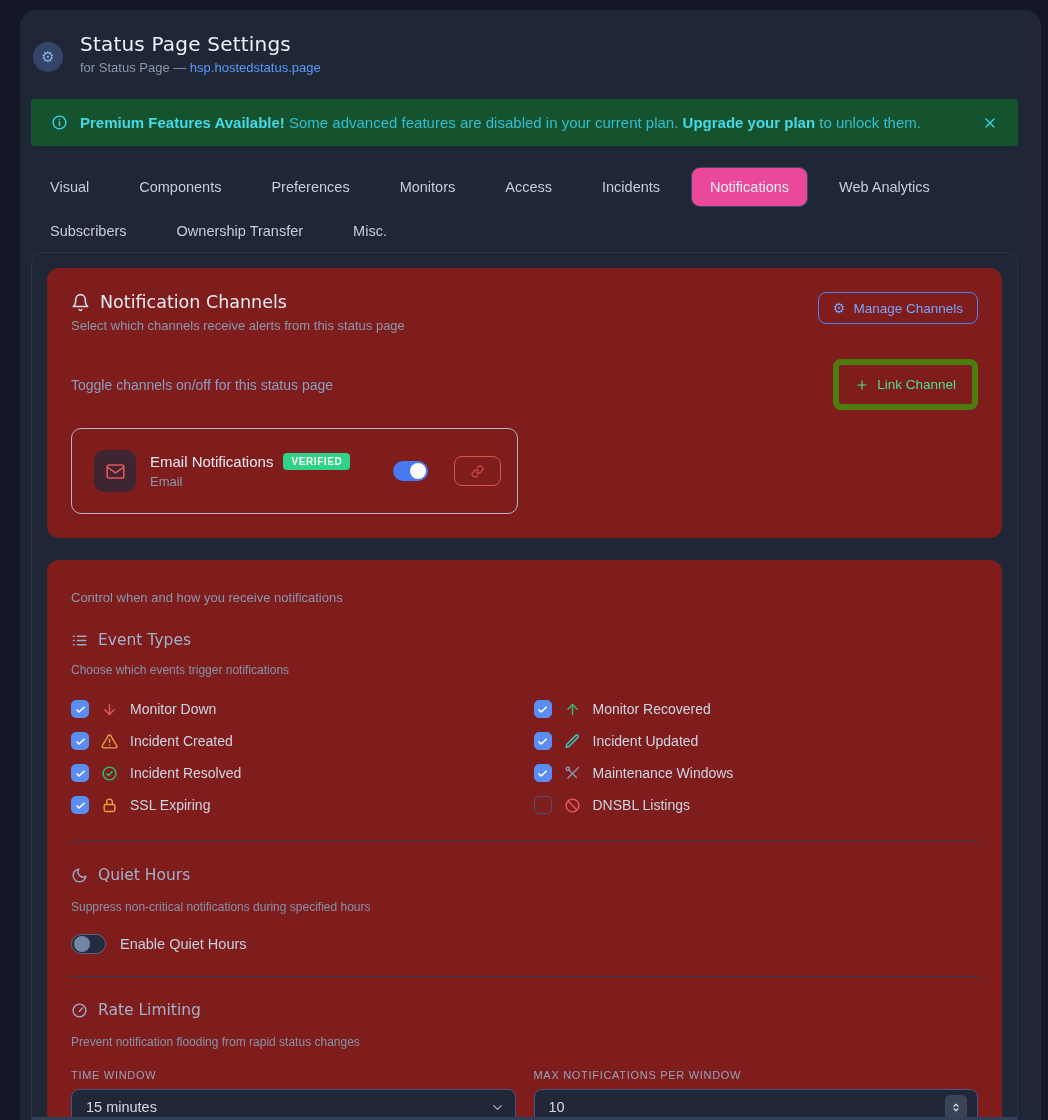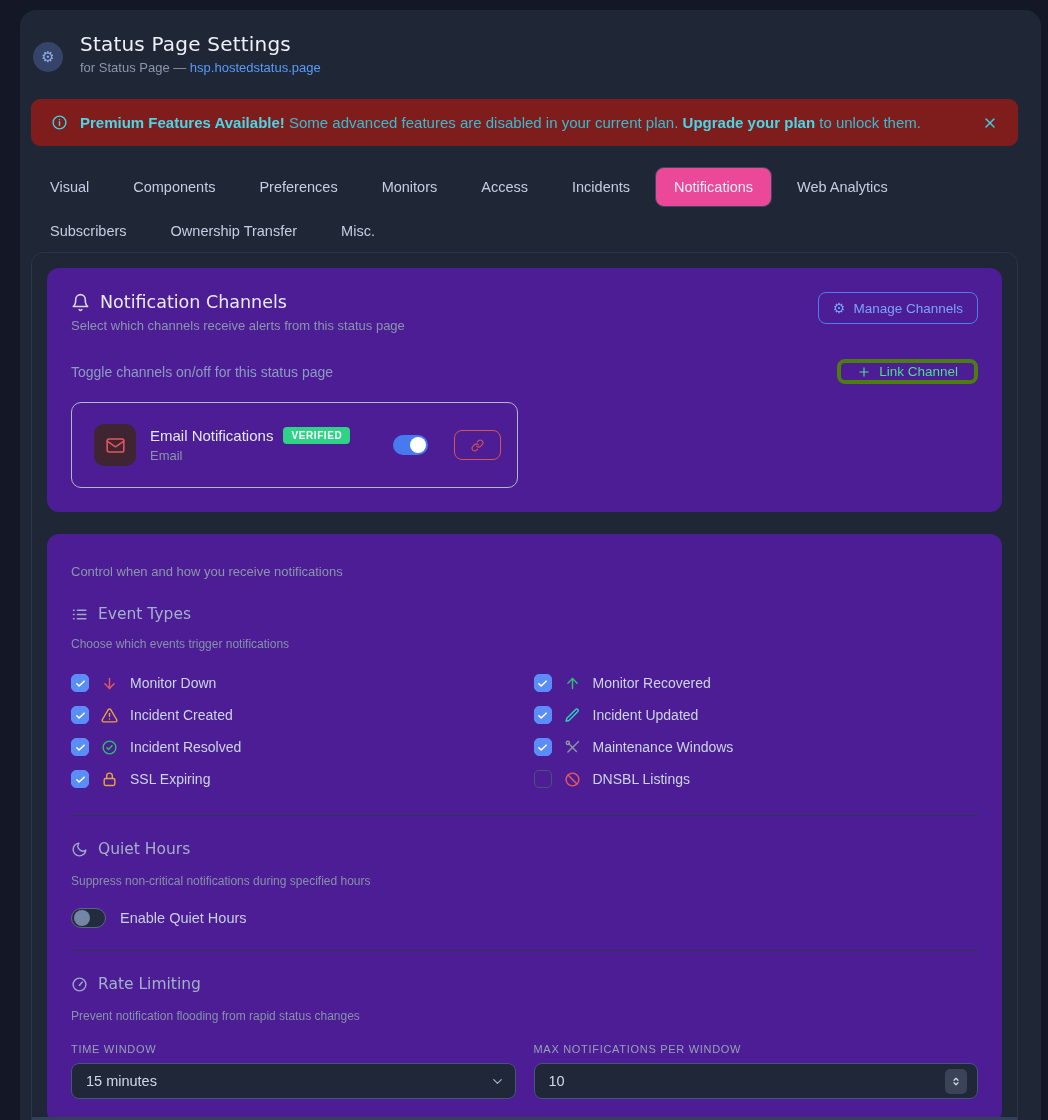--- a/index.html
+++ b/index.html
@@ -33,60 +33,60 @@
   .page-title {
     font-family: "DejaVu Sans", sans-serif;
     font-size: 20px; font-weight: 500; color: #edf1f8; letter-spacing: 0.2px;
   }
   .page-subtitle { margin-top: 4px; font-size: 13px; color: #8removed; }
   .page-subtitle { color: #8b96ab; text-align: right; }
   .page-subtitle a { color: #5b9bf8; text-decoration: none; }
 
   
   .banner {
-    margin-top: 24px; height: 47px; border-radius: 9px;
-    background: #7f1d1d;
+    margin-top: 24px; height: 47px; border-radius: 3px;
+    background: #14532d;
     display: flex; align-items: center; gap: 12px;
     padding: 0 20px; font-size: 15px; color: #35bed2;
   }
   .banner .info-ic { width: 17px; height: 17px; color: #3ad2e4; flex: none; }
   .banner b { color: #46d8e8; font-weight: 700; }
   .banner .bn-link { color: #46d8e8; font-weight: 700; cursor: pointer; }
   .banner .bn-close { margin-left: auto; width: 16px; height: 16px; color: #3ad2e4; cursor: pointer; flex: none; }
 
   
-  .tabs { margin-top: 21px; display: flex; flex-wrap: wrap; gap: 4px 6px; }
+  .tabs { margin-top: 21px; display: flex; flex-wrap: wrap; gap: 4px 12px; }
   .tab {
     background: transparent; border: 1px solid transparent;
     color: #c4cee0; font-size: 14.5px; font-family: inherit;
     padding: 10px 18px; border-radius: 9px; cursor: pointer; line-height: 18px;
   }
   .tab.active { background: #ec4899; border-color: #3c4763; color: #e9edf5; }
 
   
   .container {
     margin-top: 1px; border: 1px solid #2b3449; border-radius: 12px;
     padding: 15px; height: 880px;
   }
-  .card { background: #4c1d95; border-radius: 12px; padding: 24px; }
+  .card { background: #7f1d1d; border-radius: 12px; padding: 24px; }
   .card + .card { margin-top: 22px; }
 
   .card-head { display: flex; align-items: flex-start; justify-content: space-between; }
   .card-title-row { display: flex; align-items: center; gap: 10px; color: #dfe5f0; }
   .card-title-row .t-ic { width: 19px; height: 19px; color: #d4dbe8; }
   .card-title {
     font-family: "DejaVu Sans", sans-serif;
     font-size: 17.5px; font-weight: 500; color: #e7ecf4;
   }
   .card-sub { margin-top: 6px; font-size: 13px; color: #8b96ab; }
 
   .btn { display: inline-flex; align-items: center; gap: 8px; font-family: inherit; border-radius: 8px; cursor: pointer; background: transparent; }
   .btn-manage { border: 1px solid #4c7ef0; color: #7aa4f8; font-size: 13.5px; padding: 7px 14px; }
   .btn-manage .g { font-family: "DejaVu Sans", sans-serif; font-size: 14px; }
-  .btn-link-channel { border: 4px solid #4d7c0f; color: #4fdd8d; font-size: 13.5px; padding: 1px 16px; }
+  .btn-link-channel { border: 6px solid #4d7c0f; color: #4fdd8d; font-size: 13.5px; padding: 12px 16px; }
   .btn-link-channel .plus-ic { width: 14px; height: 14px; }
 
   .hint-row { margin-top: 26px; display: flex; align-items: center; justify-content: space-between; }
   .hint-text { font-size: 14px; color: #8c9cc0; }
 
   
   .channel-card {
     margin-top: 18px; width: 447px; height: 86px;
     border: 1px solid #aeb8c9; border-radius: 10px;
     display: flex; align-items: center; gap: 14px; padding: 0 16px 0 22px;

